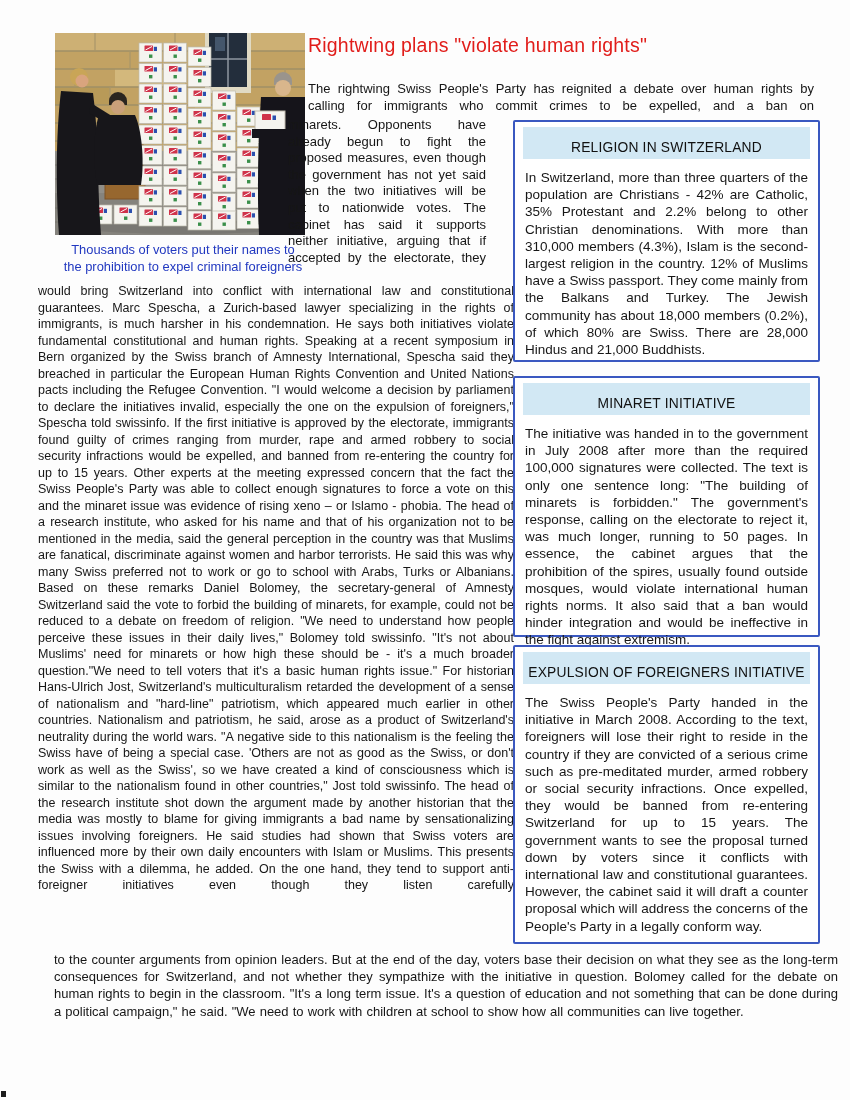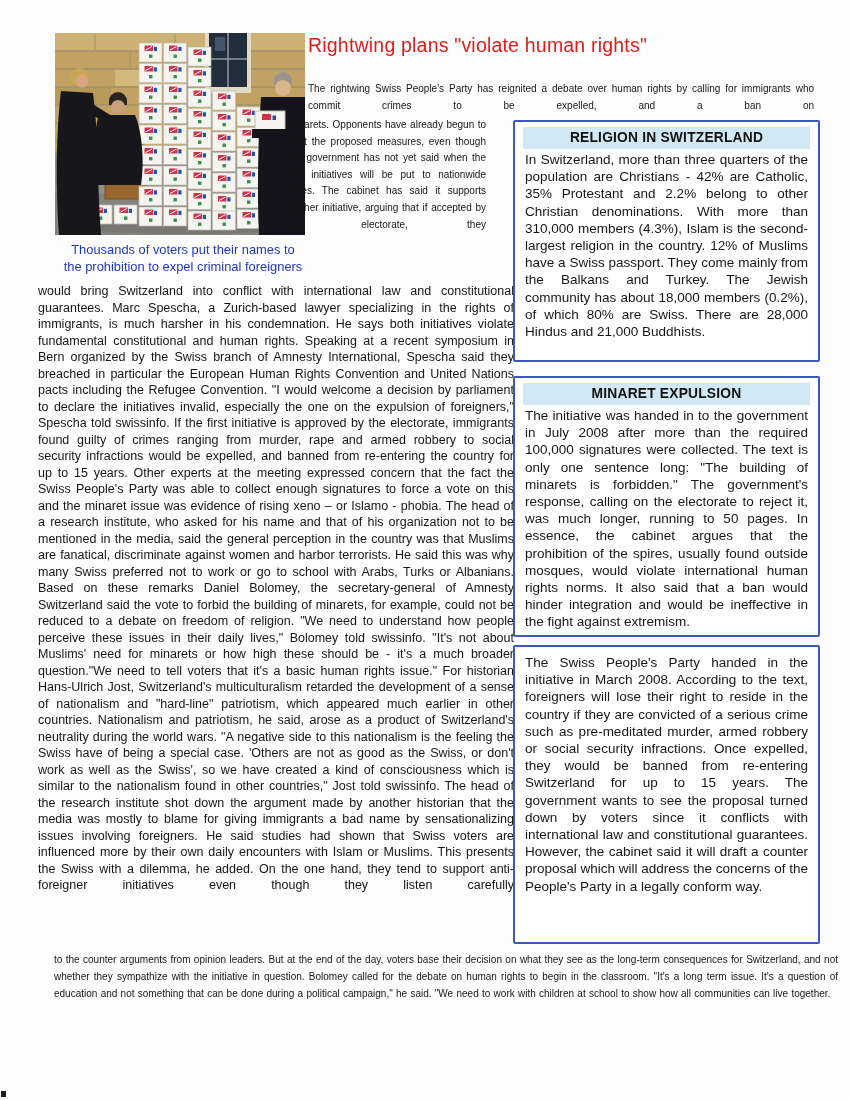--- a/index.html
+++ b/index.html
@@ -21,43 +21,43 @@
   }
   
   .headline{
     position:absolute;left:308px;top:34px;width:510px;margin:0;
     font-size:19.5px;font-weight:normal;letter-spacing:.2px;
     color:var(--headline_red,#e11d1a);
   }
   
   .seg{
     position:absolute;margin:0;
-    font-size:10px;line-height:17px;
+    font-size:13px;line-height:17px;
     text-align:justify;color:var(--text_black,#161616);
     word-spacing:.5px;
   }
   .seg-a{left:308px;top:80px;width:506px;text-align-last:justify;}
   .seg-b{left:288px;top:117px;width:198px;line-height:16.6px;text-align-last:justify;}
   .seg-c{left:38px;top:283px;width:476px;font-size:12.5px;line-height:16.5px;text-align-last:justify;}
   .seg-d{left:54px;top:951px;width:784px;line-height:17.2px;}
   
   .infobox{
     position:absolute;left:513px;width:307px;box-sizing:border-box;
     background:#ffffff;
     border:2px solid var(--box_border,#3a58c0);
     border-radius:2px;
     padding:5px 8px 6px 8px;
   }
   .infobox-1{top:120px;height:242px;}
   .infobox-2{top:376px;height:261px;}
   .infobox-3{top:645px;height:299px;}
   .infobox h2{
-    margin:0 0 2px 0;padding:2px 0 3px 0;
+    margin:0 0 10px 0;padding:12px 0 3px 0;
     background:var(--box_header_bg,#d2e8f4);
-    font-size:13.8px;font-weight:bold;text-align:center;
+    font-size:13.8px;font-weight:normal;text-align:center;
     color:#111;letter-spacing:.2px;line-height:17px;
   }
   .infobox p{
     margin:2px;font-size:13.5px;line-height:17.2px;
     text-align:justify;color:var(--text_black,#161616);
   }
   
   .scan-dot{position:absolute;left:1px;top:1091px;width:5px;height:6px;background:#1c1c1c;}
 </style>
 </head>
@@ -212,22 +212,23 @@
   <p class="seg seg-a">The rightwing Swiss People's Party has reignited a debate over human rights by calling for immigrants who commit crimes to be expelled, and a ban on</p>
   <p class="seg seg-b">minarets. Opponents have already begun to fight the proposed measures, even though the government has not yet said when the two initiatives will be put to nationwide votes. The cabinet has said it supports neither initiative, arguing that if accepted by the electorate, they</p>
   <p class="seg seg-c">would bring Switzerland into conflict with international law and constitutional guarantees. Marc Spescha, a Zurich-based lawyer specializing in the rights of immigrants, is much harsher in his condemnation. He says both initiatives violate fundamental constitutional and human rights. Speaking at a recent symposium in Bern organized by the Swiss branch of Amnesty International, Spescha said they breached in particular the European Human Rights Convention and United Nations pacts including the Refugee Convention. "I would welcome a decision by parliament to declare the initiatives invalid, especially the one on the expulsion of foreigners," Spescha told swissinfo. If the first initiative is approved by the electorate, immigrants found guilty of crimes ranging from murder, rape and armed robbery to social security infractions would be expelled, and banned from re-entering the country for up to 15 years. Other experts at the meeting expressed concern that the fact the Swiss People's Party was able to collect enough signatures to force a vote on this and the minaret issue was evidence of rising xeno – or Islamo - phobia. The head of a research institute, who asked for his name and that of his organization not to be mentioned in the media, said the general perception in the country was that Muslims are fanatical, discriminate against women and harbor terrorists. He said this was why many Swiss preferred not to work or go to school with Arabs, Turks or Albanians. Based on these remarks Daniel Bolomey, the secretary-general of Amnesty Switzerland said the vote to forbid the building of minarets, for example, could not be reduced to a debate on freedom of religion. "We need to understand how people perceive these issues in their daily lives," Bolomey told swissinfo. "It's not about Muslims' need for minarets or how high these should be - it's a much broader question."We need to tell voters that it's a basic human rights issue." For historian Hans-Ulrich Jost, Switzerland's multiculturalism retarded the development of a sense of nationalism and "hard-line" patriotism, which appeared much earlier in other countries. Nationalism and patriotism, he said, arose as a product of Switzerland's neutrality during the world wars. "A negative side to this nationalism is the feeling the Swiss have of being a special case. 'Others are not as good as the Swiss, or don't work as well as the Swiss', so we have created a kind of consciousness which is similar to the nationalism found in other countries," Jost told swissinfo. The head of the research institute shot down the argument made by another historian that the media was mostly to blame for giving immigrants a bad name by sensationalizing issues involving foreigners. He said studies had shown that Swiss voters are influenced more by their own daily encounters with Islam or Muslims. This presents the Swiss with a dilemma, he added. On the one hand, they tend to support anti-foreigner initiatives even though they listen carefully</p>
   <p class="seg seg-d">to the counter arguments from opinion leaders. But at the end of the day, voters base their decision on what they see as the long-term consequences for Switzerland, and not whether they sympathize with the initiative in question. Bolomey called for the debate on human rights to begin in the classroom. "It's a long term issue. It's a question of education and not something that can be done during a political campaign," he said. "We need to work with children at school to show how all communities can live together.</p>
 
   <section class="infobox infobox-1">
     <h2>RELIGION IN SWITZERLAND</h2>
     <p>In Switzerland, more than three quarters of the population are Christians - 42% are Catholic, 35% Protestant and 2.2% belong to other Christian denominations. With more than 310,000 members (4.3%), Islam is the second-largest religion in the country. 12% of Muslims have a Swiss passport. They come mainly from the Balkans and Turkey. The Jewish community has about 18,000 members (0.2%), of which 80% are Swiss. There are 28,000 Hindus and 21,000 Buddhists.</p>
   </section>
   <section class="infobox infobox-2">
-    <h2>MINARET EXPULSION</h2>
+    <h2>MINARET INITIATIVE</h2>
     <p>The initiative was handed in to the government in July 2008 after more than the required 100,000 signatures were collected. The text is only one sentence long: "The building of minarets is forbidden." The government's response, calling on the electorate to reject it, was much longer, running to 50 pages. In essence, the cabinet argues that the prohibition of the spires, usually found outside mosques, would violate international human rights norms. It also said that a ban would hinder integration and would be ineffective in the fight against extremism.</p>
   </section>
   <section class="infobox infobox-3">
+    <h2>EXPULSION OF FOREIGNERS INITIATIVE</h2>
     <p>The Swiss People's Party handed in the initiative in March 2008. According to the text, foreigners will lose their right to reside in the country if they are convicted of a serious crime such as pre-meditated murder, armed robbery or social security infractions. Once expelled, they would be banned from re-entering Switzerland for up to 15 years. The government wants to see the proposal turned down by voters since it conflicts with international law and constitutional guarantees. However, the cabinet said it will draft a counter proposal which will address the concerns of the People's Party in a legally conform way.</p>
   </section>
 
   <div class="scan-dot"></div>
 
 </div>
 
 </body></html>

